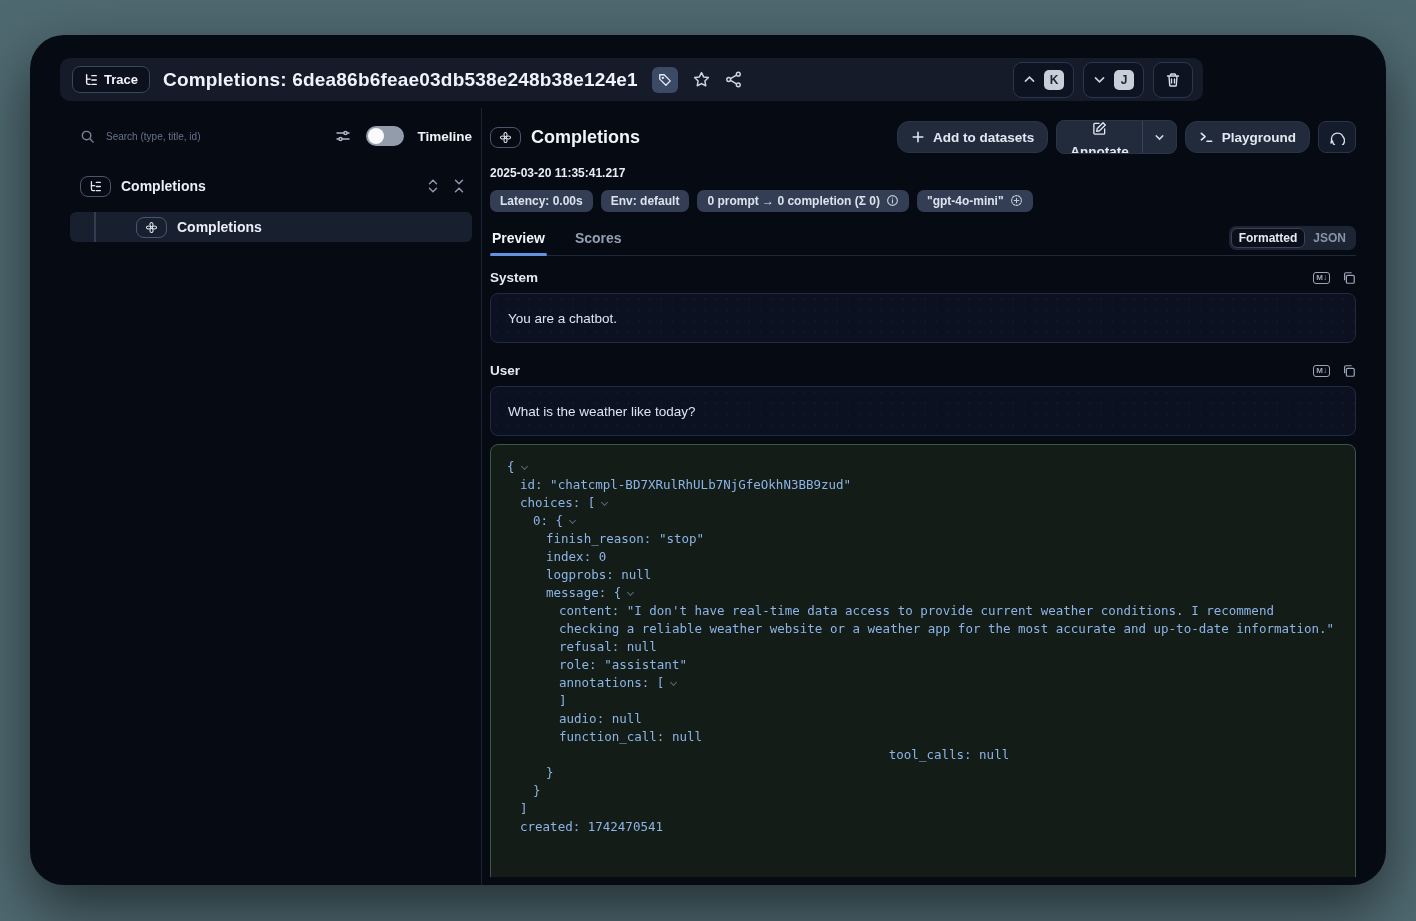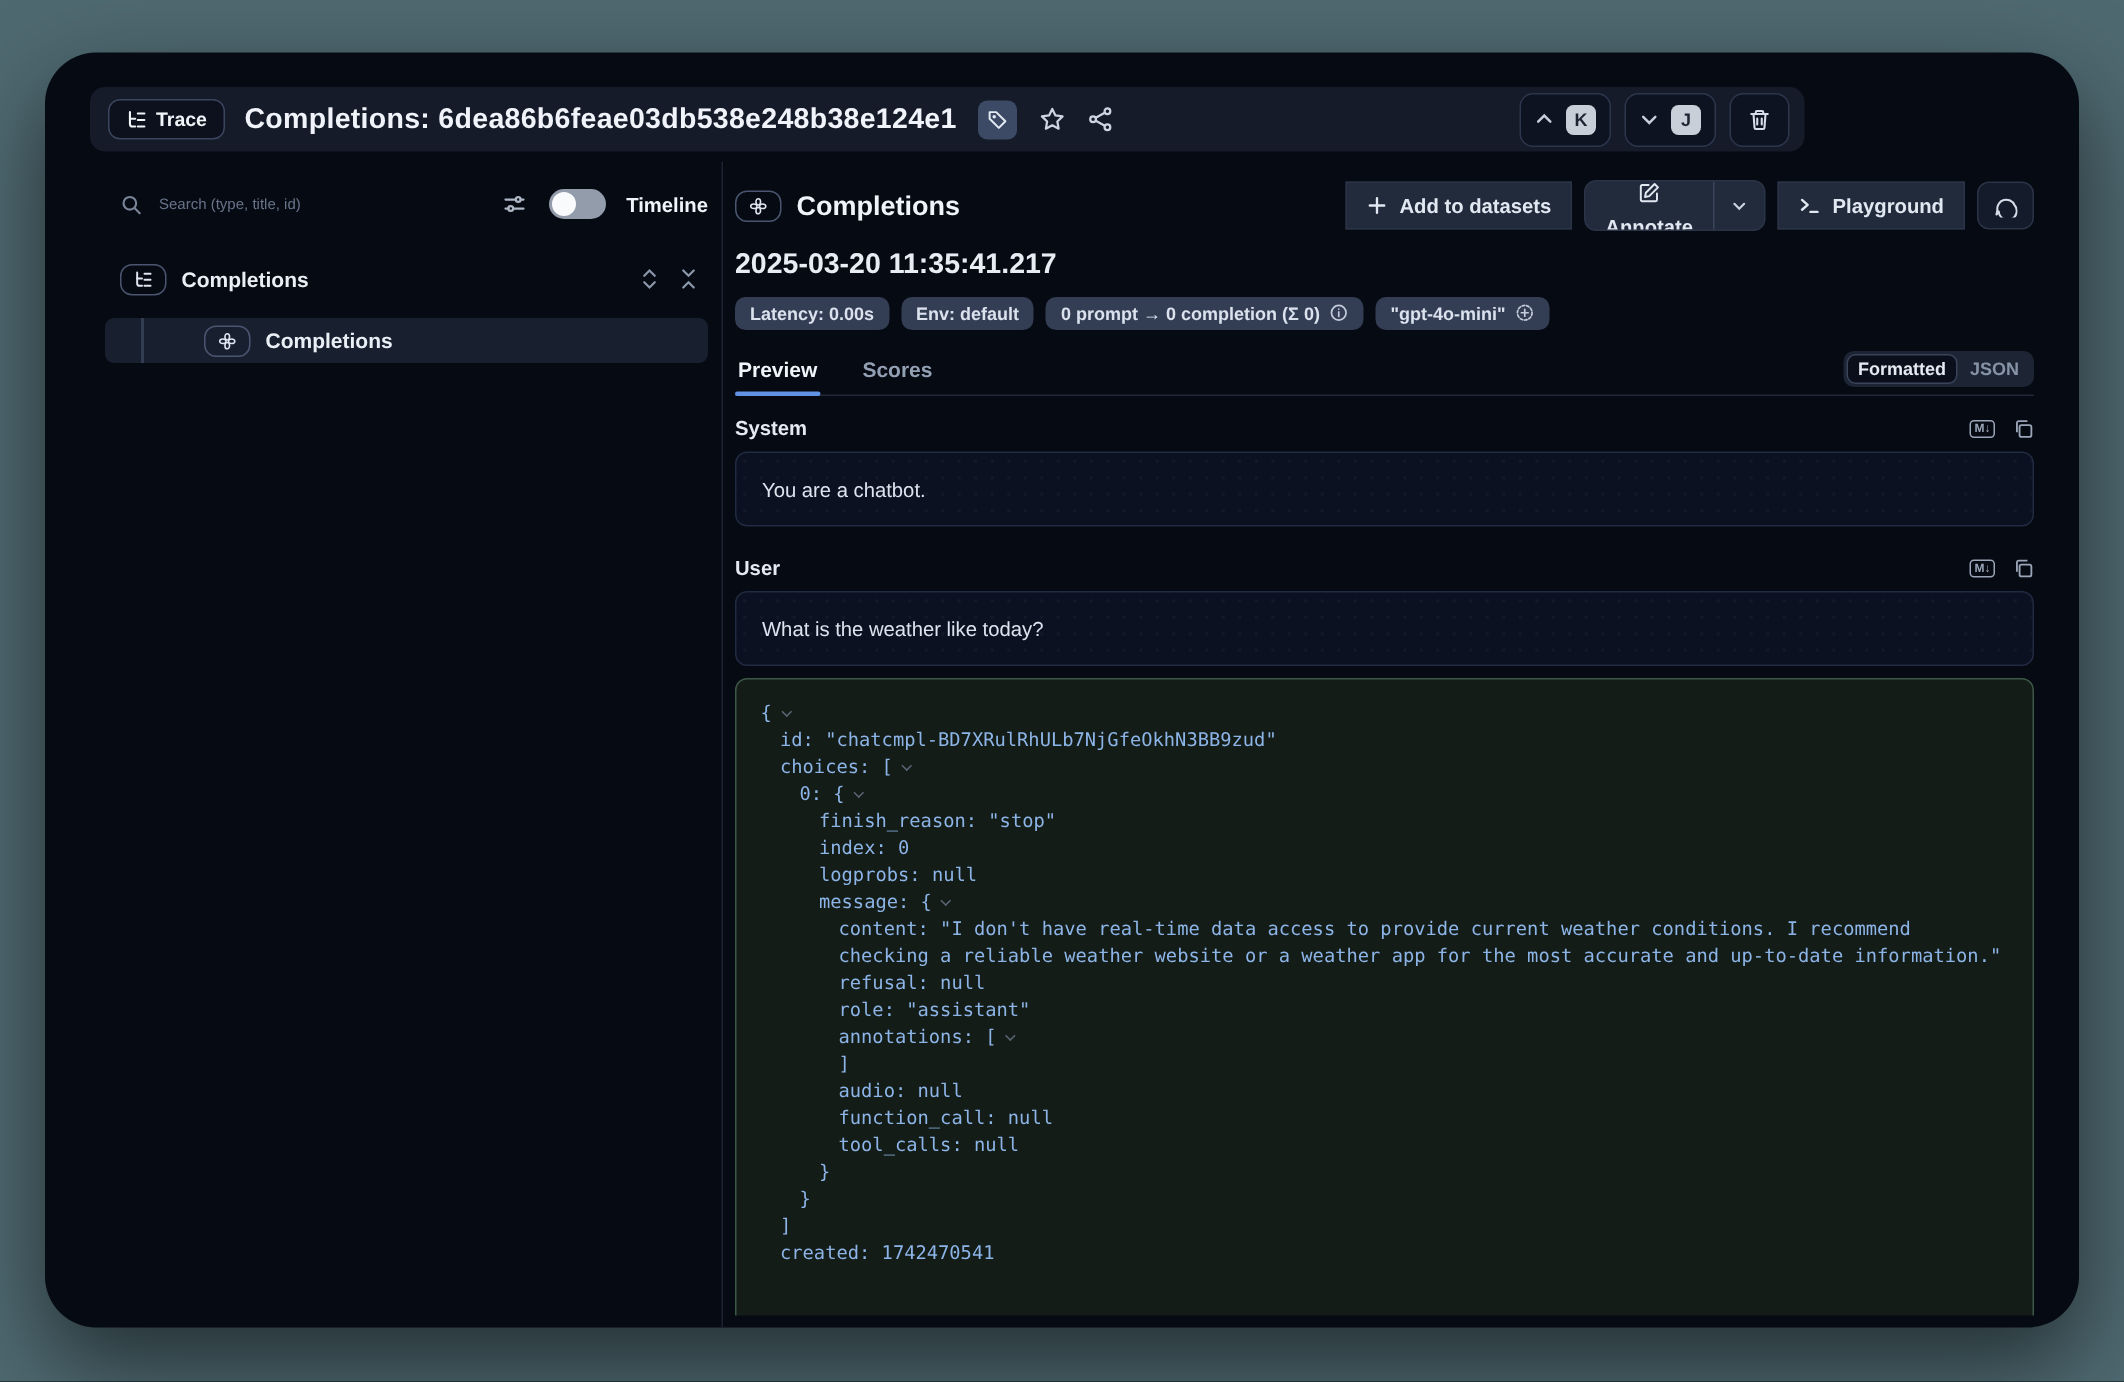--- a/index.html
+++ b/index.html
@@ -76,32 +76,32 @@
     position:relative; margin:12px 0 0 10px; height:30px; border-radius:6px;
     background:#182030; display:flex; align-items:center; padding-left:66px; cursor:pointer;
   }
   .indent-line { position:absolute; left:24px; top:0; bottom:0; width:2px; background:#323d52; }
   
   .main { position:absolute; left:460px; top:85px; width:866px; height:757px; overflow:hidden; }
   .main-header { display:flex; align-items:center; height:34px; }
   .main-title { margin-left:10px; font-size:18px; font-weight:700; color:#f0f4fa; }
   .header-actions { margin-left:auto; display:flex; align-items:center; gap:8px; }
   .btn {
-    height:32px; border-radius:0; background:#222b3c; border:1px solid #2b3447;
+    height:32px; border-radius:12px; background:#222b3c; border:1px solid #2b3447;
     color:#e2e8f1; font-size:13.5px; font-weight:700;
     display:flex; align-items:center; gap:8px; padding:0 13px; cursor:pointer;
   }
   .split { display:flex; align-items:stretch; border-radius:8px; overflow:hidden; border:1px solid #2b3447; background:#222b3c; }
   .split .btn { border:none; border-radius:0; background:transparent;flex-direction:column; }
   .split .chev-part { width:34px; display:flex; align-items:center; justify-content:center; border-left:1px solid #3a445a; color:#cbd3e0; cursor:pointer; }
   .icon-btn {
     width:38px; height:32px; border-radius:8px; background:#141b2a; border:1px solid #2b3447;
     display:flex; align-items:center; justify-content:center; color:#d6dde8; cursor:pointer;
   }
-  .timestamp { margin-top:12px; font-size:19px; font-weight:600; color:#e8edf4; }
+  .timestamp { margin-top:12px; font-size:12px; font-weight:600; color:#e8edf4; }
   .badges { margin-top:10px; display:flex; gap:8px; }
   .badge {
     background:#333d54; border-radius:7px; padding:4px 10px;
     font-size:12px; font-weight:700; color:#dbe2ee;
     display:flex; align-items:flex-start; gap:6px;
   }
   .badge svg { color:#c3cbdb; }
   .tabs-row { margin-top:14px; display:flex; align-items:flex-end; border-bottom:1px solid #1f2839; padding-bottom:0; }
   .tab { font-size:14px; font-weight:600; color:#93a0b4; padding:4px 2px 9px; margin-right:26px; position:relative; cursor:pointer; }
   .tab.active { color:#f1f5f9; font-weight:700; }
@@ -411,21 +411,21 @@
         <div class="code-line" style="padding-left: 39px;"><span>index: 0</span></div>
         <div class="code-line" style="padding-left: 39px;"><span>logprobs: null</span></div>
         <div class="code-line" style="padding-left: 39px;"><span>message: {</span><span class="code-chev"></span></div>
         <div class="code-line" style="padding-left: 52px;"><span>content: "I don't have real-time data access to provide current weather conditions. I recommend checking a reliable weather website or a weather app for the most accurate and up-to-date information."</span></div>
         <div class="code-line" style="padding-left: 52px;"><span>refusal: null</span></div>
         <div class="code-line" style="padding-left: 52px;"><span>role: "assistant"</span></div>
         <div class="code-line" style="padding-left: 52px;"><span>annotations: [</span><span class="code-chev"></span></div>
         <div class="code-line" style="padding-left: 52px;"><span>]</span></div>
         <div class="code-line" style="padding-left: 52px;"><span>audio: null</span></div>
         <div class="code-line" style="padding-left: 52px;"><span>function_call: null</span></div>
-        <div class="code-line" style="padding-left: 52px;"><span>tool_calls: null</span></div>
+        <div class="code-line" style="padding-left: 52px; text-align: center;"><span>tool_calls: null</span></div>
         <div class="code-line" style="padding-left: 39px;"><span>}</span></div>
         <div class="code-line" style="padding-left: 26px;"><span>}</span></div>
         <div class="code-line" style="padding-left: 13px;"><span>]</span></div>
         <div class="code-line" style="padding-left: 13px;"><span>created: 1742470541</span></div>
       </div>
 
   </div>
 </div>
 
 </body></html>

